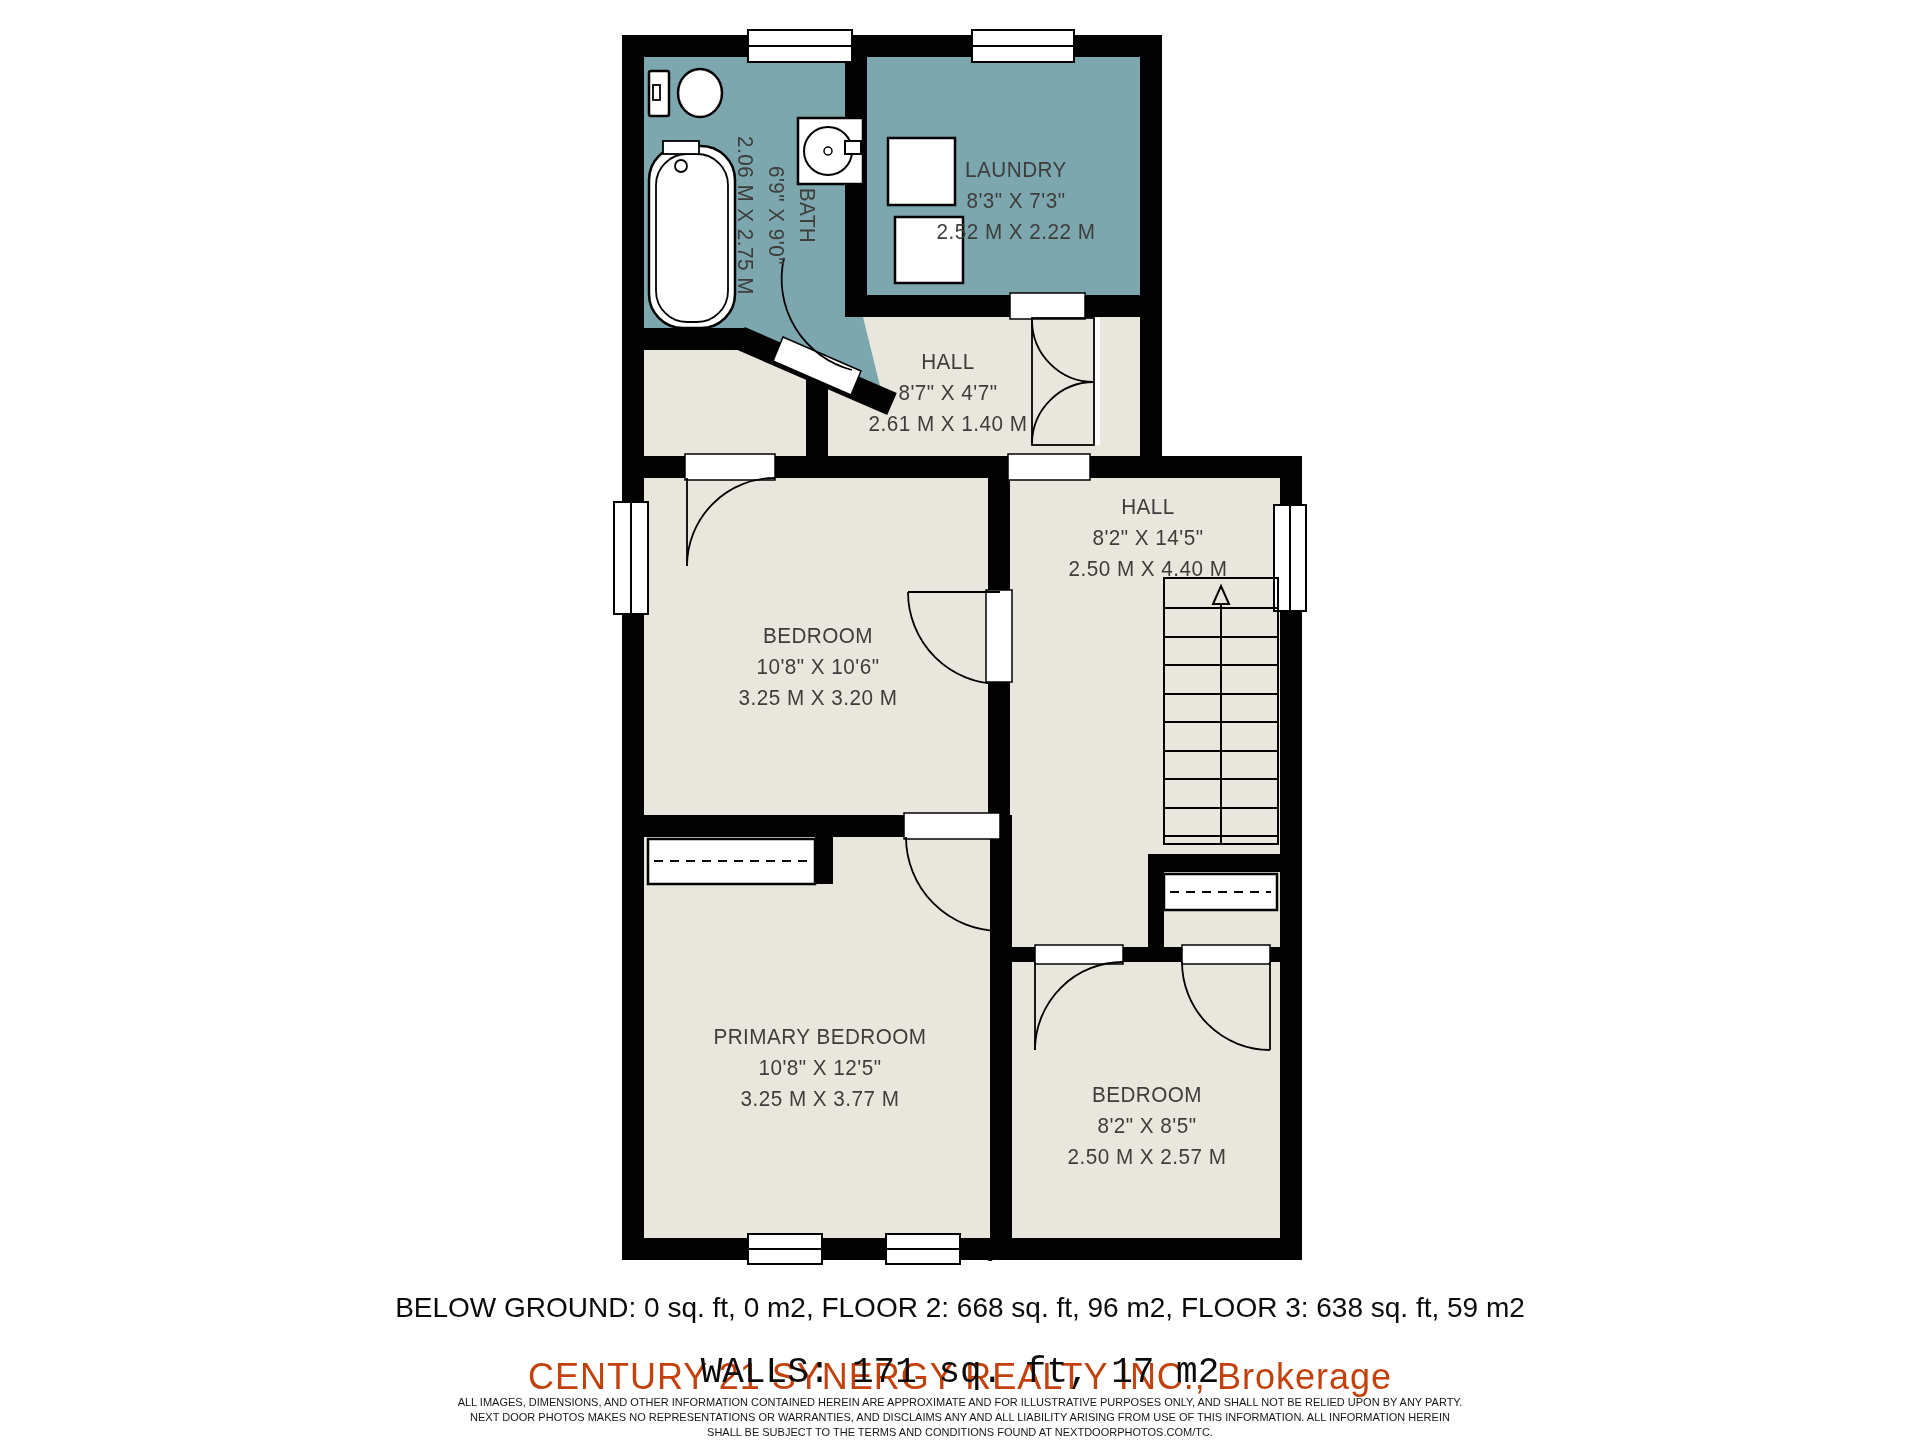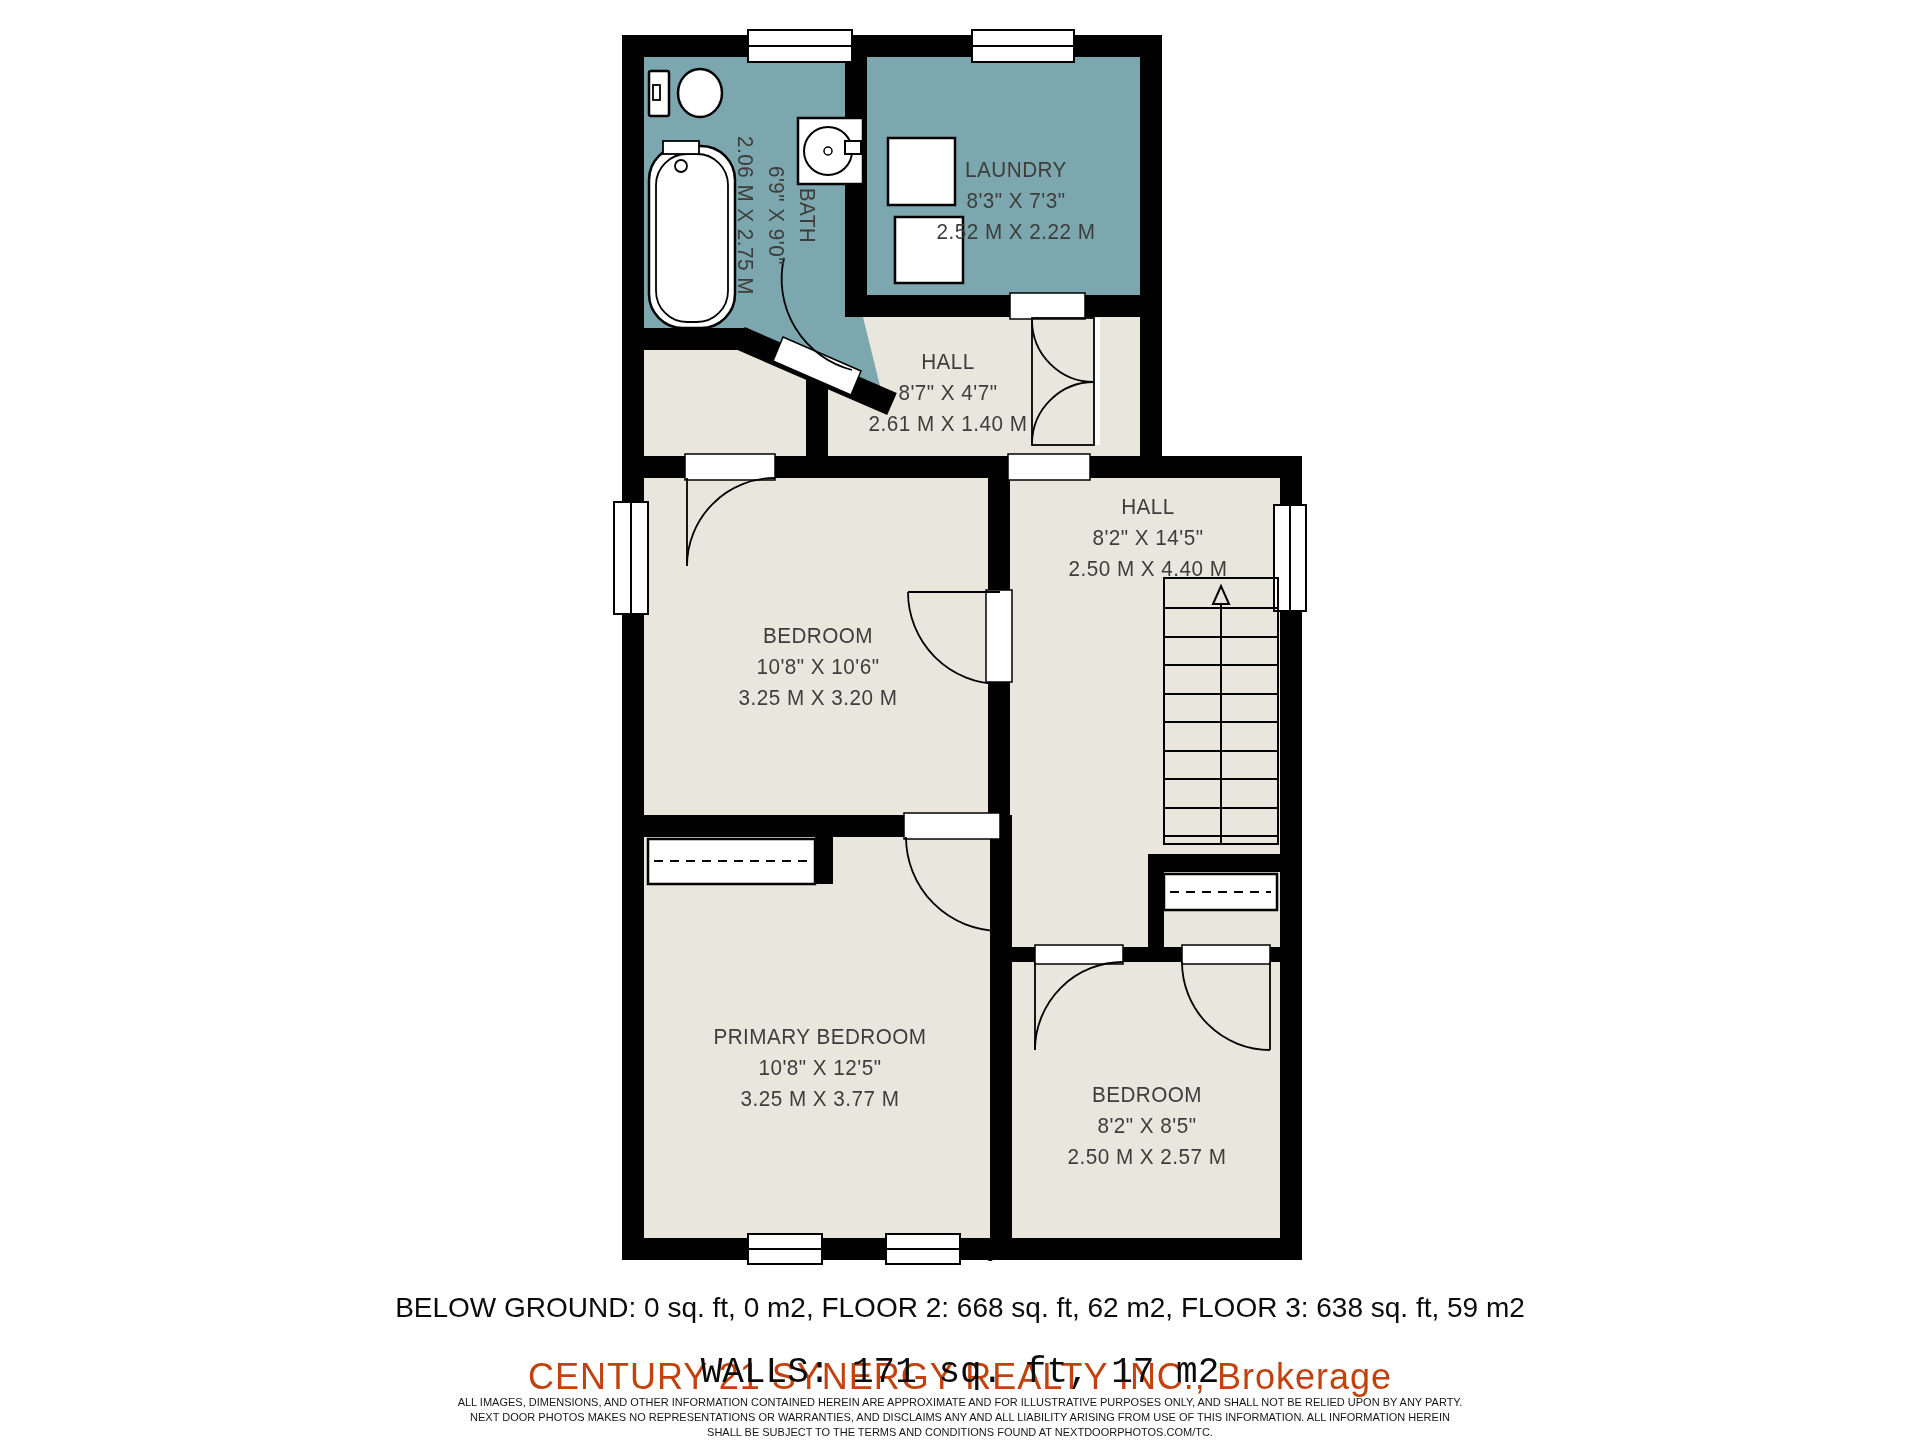--- a/index.html
+++ b/index.html
@@ -223,19 +223,19 @@
     <div>3.25 M X 3.77 M</div>
   </div>
 
   <div class="room-label" style="left:1027px;top:1079px;width:240px;">
     <div class="rname">BEDROOM</div>
     <div>8'2" X 8'5"</div>
     <div>2.50 M X 2.57 M</div>
   </div>
 
   <div id="watermark">CENTURY 21 SYNERGY REALTY INC., Brokerage</div>
-  <div id="sum2" class="sumline">BELOW GROUND: 0 sq. ft, 0 m2, FLOOR 2: 668 sq. ft, 62 m2, FLOOR 3: 638 sq. ft, 59 m2</div>
+  <div id="sum2" class="sumline">BELOW GROUND: 0 sq. ft, 0 m2, FLOOR 2: 668 sq. ft, 96 m2, FLOOR 3: 638 sq. ft, 59 m2</div>
   <div id="sum4" class="sumline">WALLS: 171 sq. ft, 17 m2</div>
   <div id="d1" class="discl">ALL IMAGES, DIMENSIONS, AND OTHER INFORMATION CONTAINED HEREIN ARE APPROXIMATE AND FOR ILLUSTRATIVE PURPOSES ONLY, AND SHALL NOT BE RELIED UPON BY ANY PARTY.</div>
   <div id="d2" class="discl">NEXT DOOR PHOTOS MAKES NO REPRESENTATIONS OR WARRANTIES, AND DISCLAIMS ANY AND ALL LIABILITY ARISING FROM USE OF THIS INFORMATION. ALL INFORMATION HEREIN</div>
   <div id="d3" class="discl">SHALL BE SUBJECT TO THE TERMS AND CONDITIONS FOUND AT NEXTDOORPHOTOS.COM/TC.</div>
 
 </div>
 
 </body></html>

